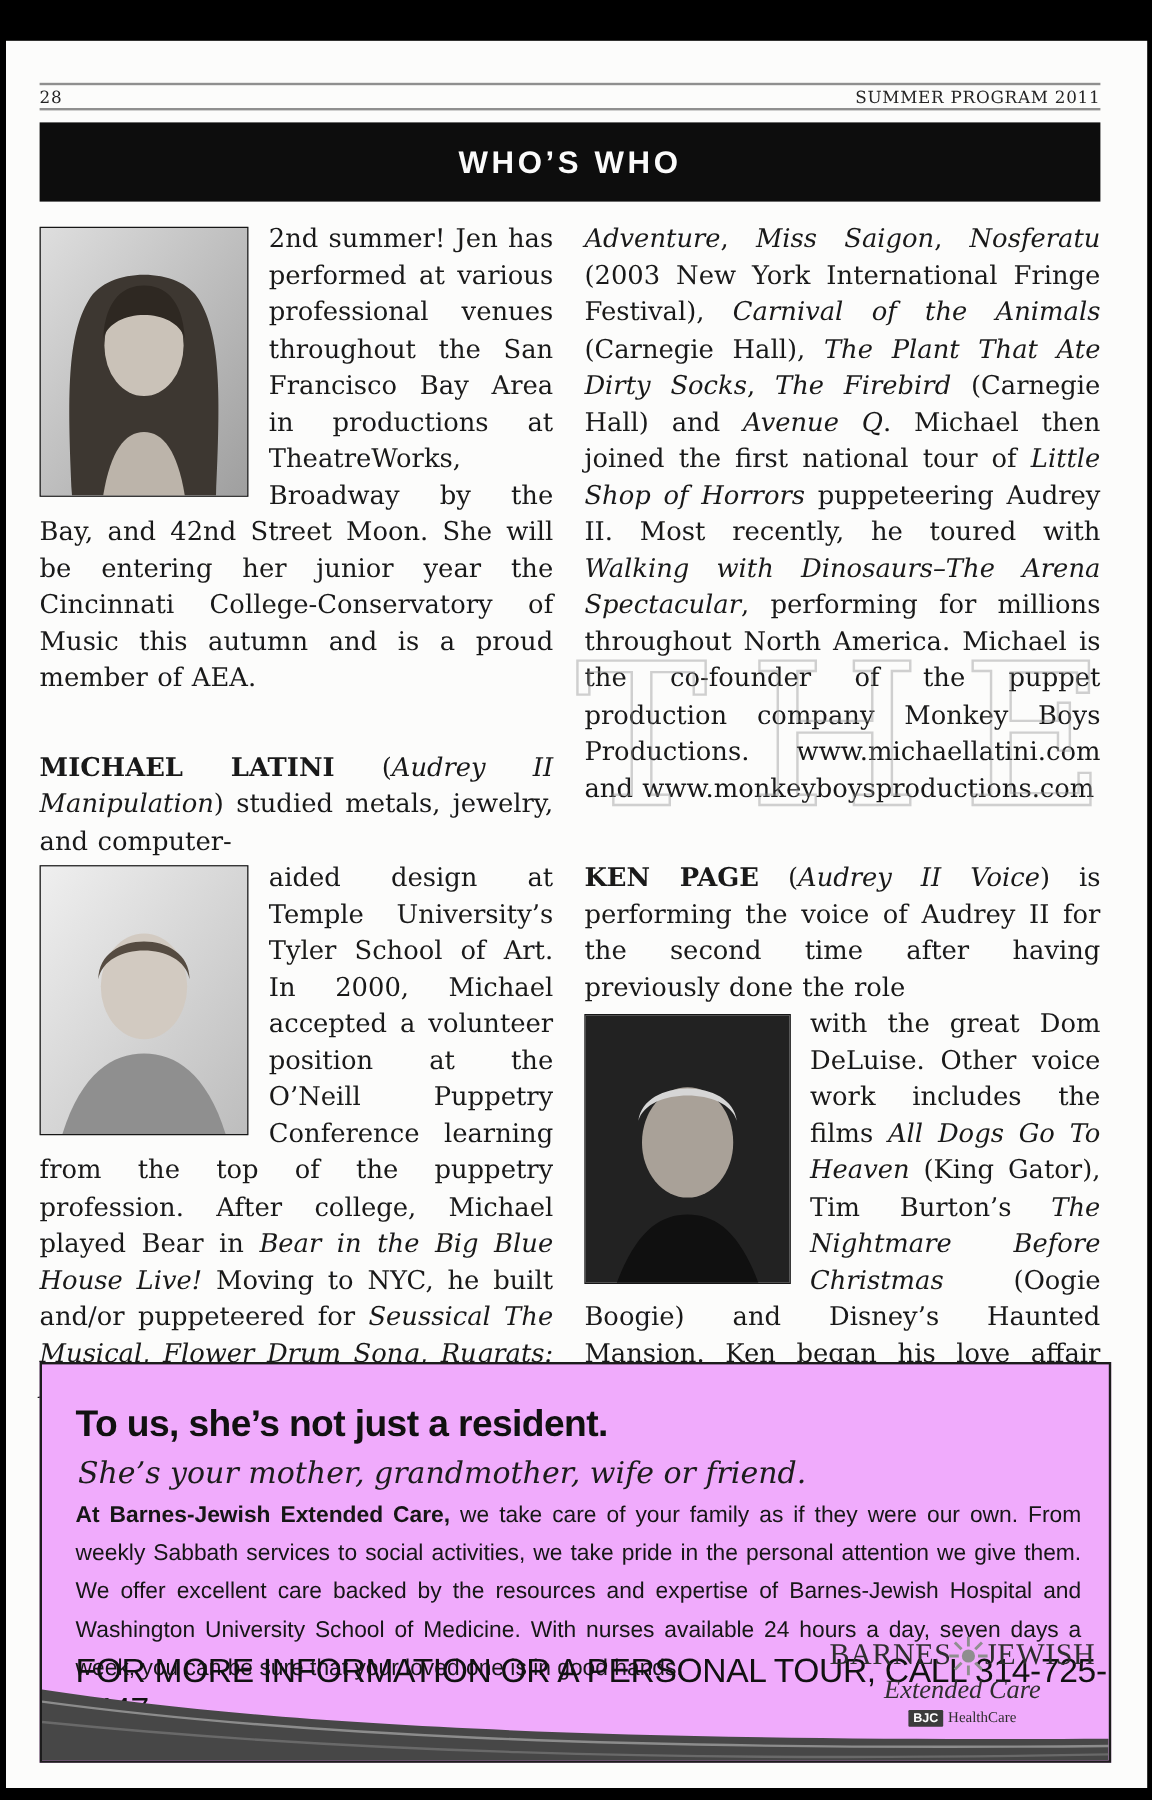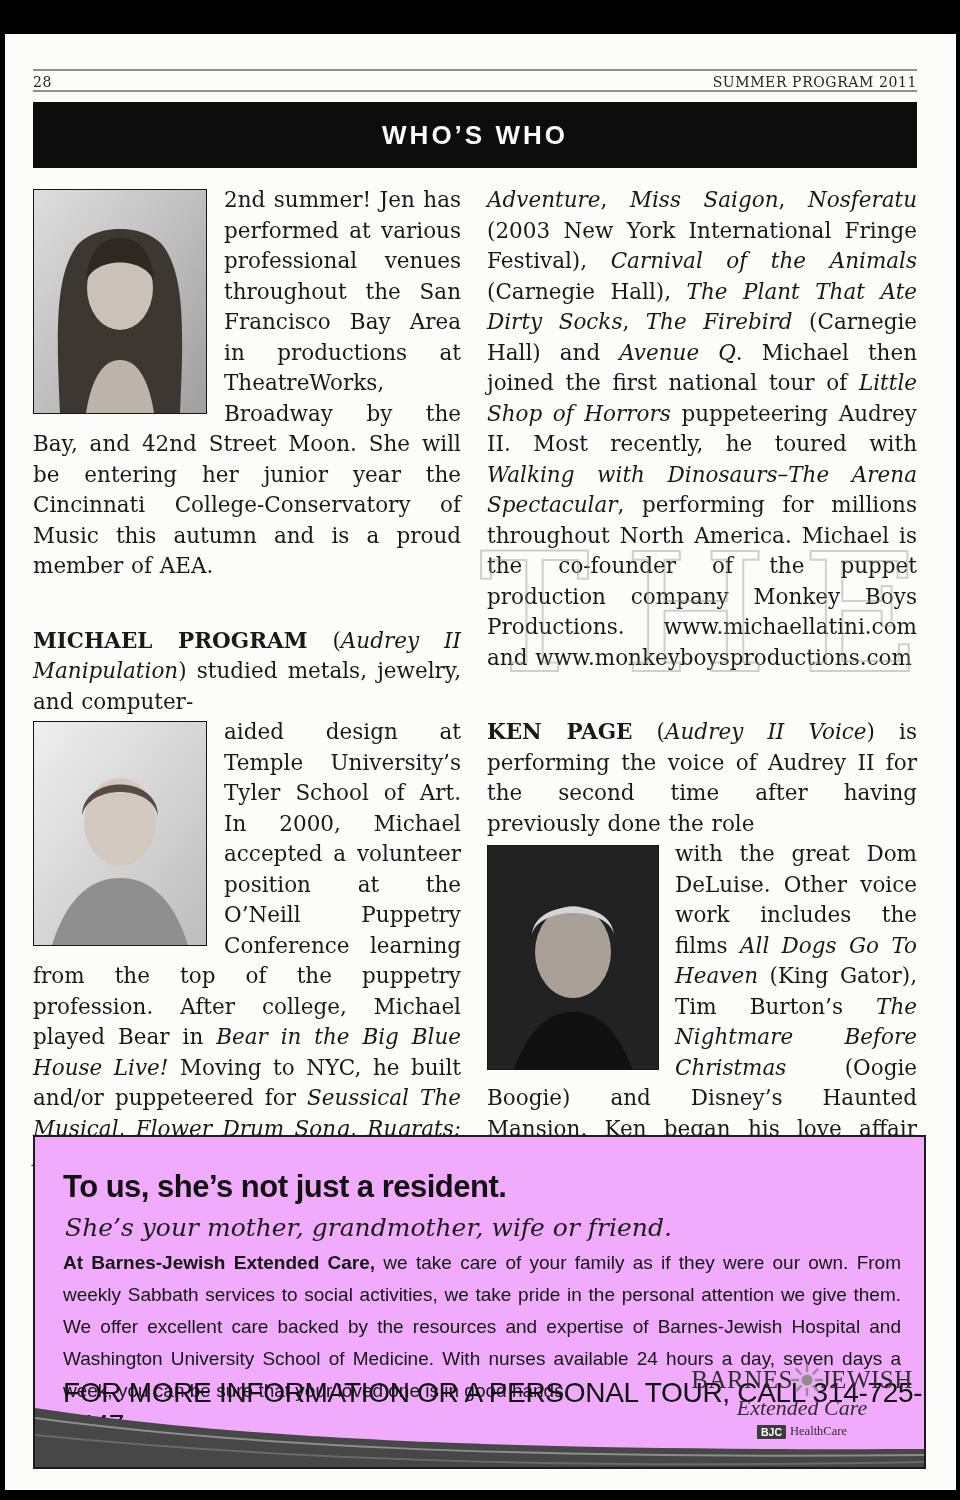--- a/index.html
+++ b/index.html
@@ -108,21 +108,21 @@
                 <path d="M52 223 C58 186 70 170 86 170 C102 170 114 186 120 223 Z" fill="#bcb4aa"></path>
                 <ellipse cx="86" cy="98" rx="33" ry="42" fill="#cac2b8"></ellipse>
                 <path d="M52 92 C54 58 70 48 86 48 C102 48 118 58 120 92 C112 66 60 66 52 92 Z" fill="#2e2822"></path>
               </svg>
             </div>
             <p class="bio-text"><span>2nd summer! Jen has performed at various professional venues throughout the San Francisco Bay Area in productions at TheatreWorks, Broadway by the Bay, and 42nd Street Moon. She will be entering her junior year the Cincinnati College-Conservatory of Music this autumn and is a proud member of AEA.</span></p>
           </div>
         </section>
 
         <section class="bio">
-          <p class="bio-head"><span class="seg-b">MICHAEL PROGRAM</span><span> (</span><span class="seg-i">Audrey II Manipulation</span><span>) studied metals, jewelry, and computer-</span></p>
+          <p class="bio-head"><span class="seg-b">MICHAEL LATINI</span><span> (</span><span class="seg-i">Audrey II Manipulation</span><span>) studied metals, jewelry, and computer-</span></p>
           <div class="bio-body">
             <div class="headshot">
               <svg viewBox="0 0 172 223" preserveAspectRatio="none">
                 <defs>
                   <linearGradient id="bgm" x1="0" y1="0" x2="1" y2="1">
                     <stop offset="0" stop-color="#efefef"></stop>
                       <stop offset="1" stop-color="#bdbdbd"></stop>
                   </linearGradient>
                 </defs>
                 <rect width="172" height="223" fill="url(#bgm)"></rect>

